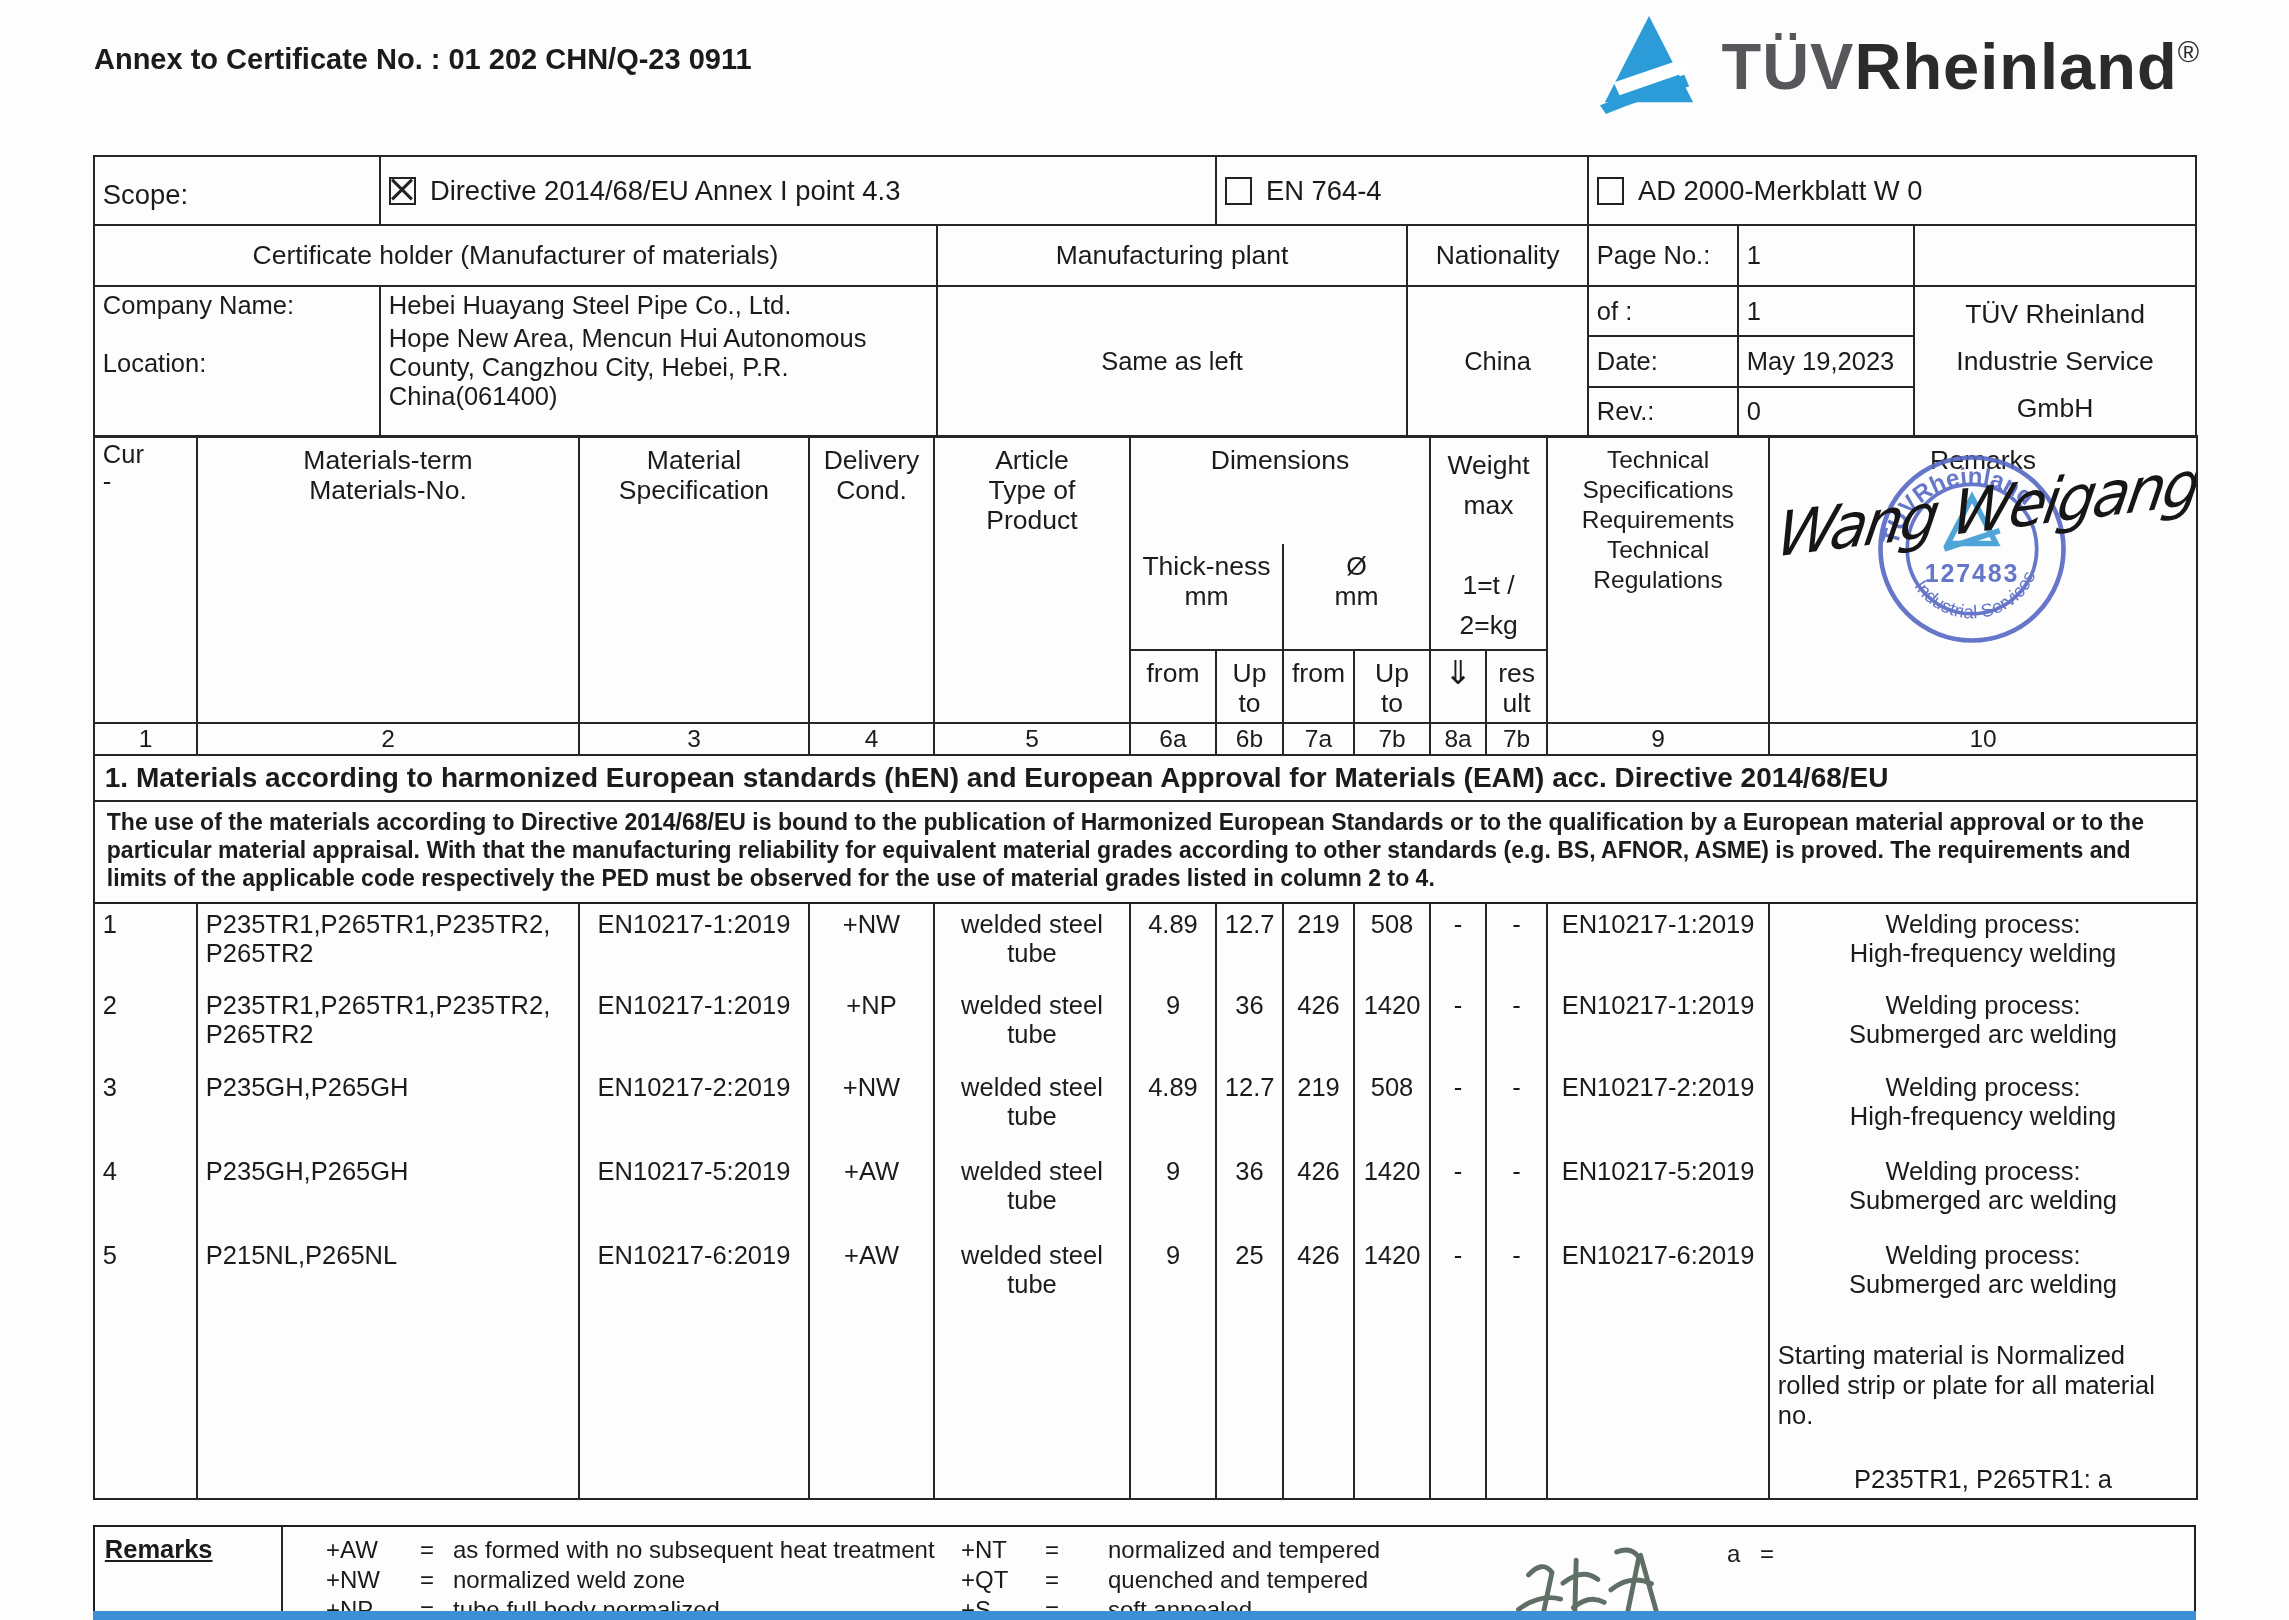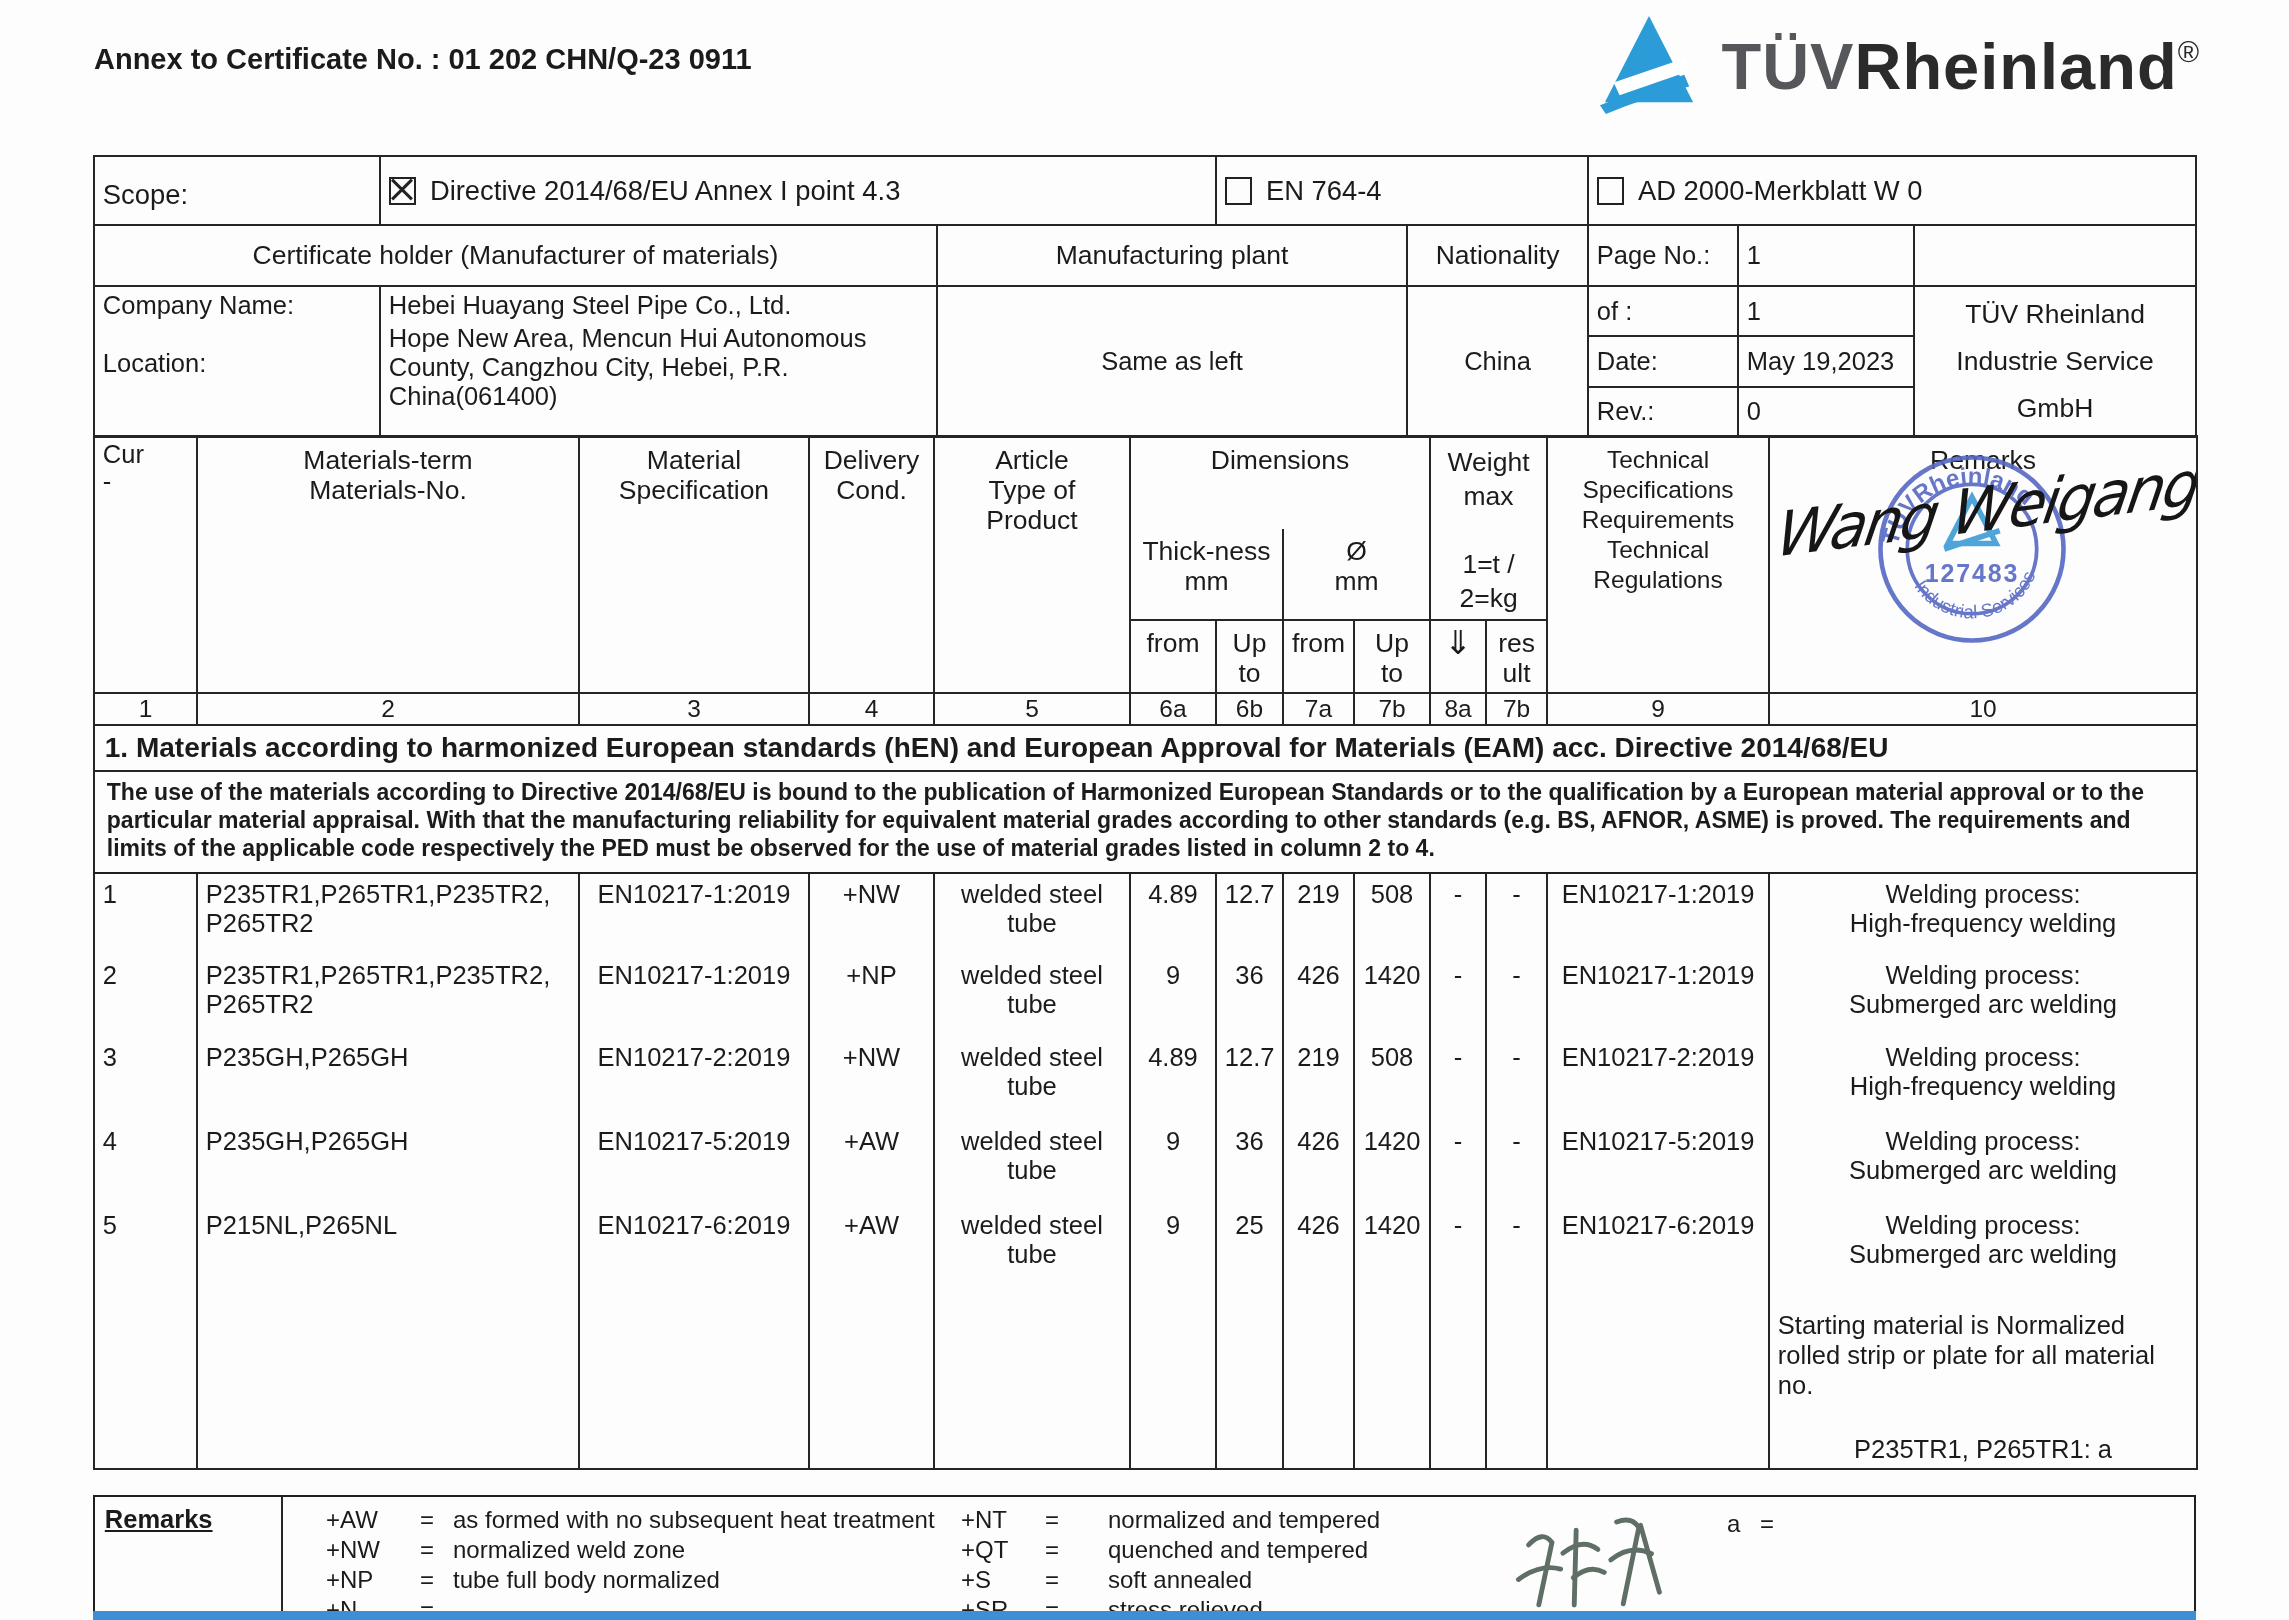--- a/index.html
+++ b/index.html
@@ -196,21 +196,21 @@
 -</td>
         <td rowspan="3" class="th-top pre">Materials-term
 Materials-No.</td>
         <td rowspan="3" class="th-top pre">Material
 Specification</td>
         <td rowspan="3" class="th-top pre">Delivery
 Cond.</td>
         <td rowspan="3" class="th-top pre">Article
 Type of Product</td>
         <td colspan="4" class="th-top nb">Dimensions</td>
-        <td colspan="2" rowspan="2" class="th-top pre" style="line-height:34px">Weight
+        <td colspan="2" rowspan="2" class="th-top pre" style="line-height:40px">Weight
 max
 
 1=t /
 2=kg</td>
         <td rowspan="3" class="th-top pre" style="font-size:24.5px">Technical
 Specifications
 Requirements
 Technical
 Regulations</td>
         <td rowspan="3" class="th-top rem-hdr">

